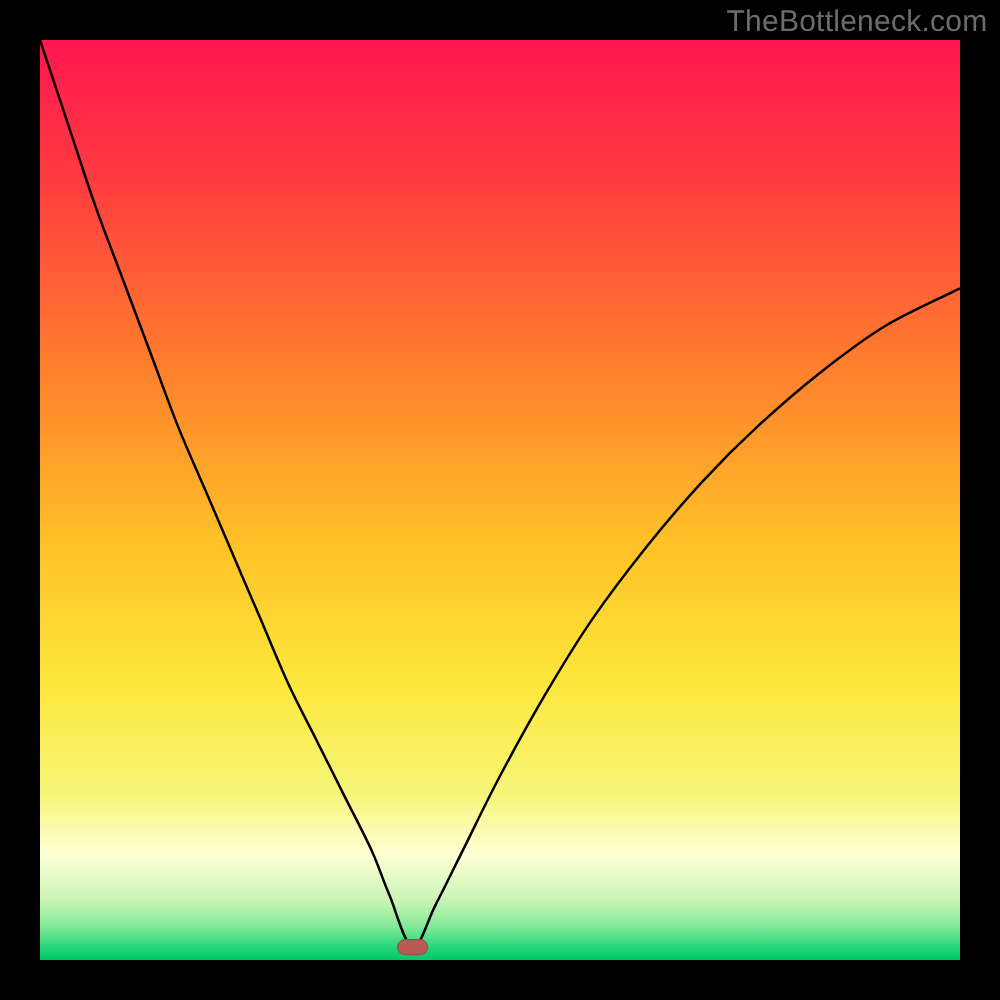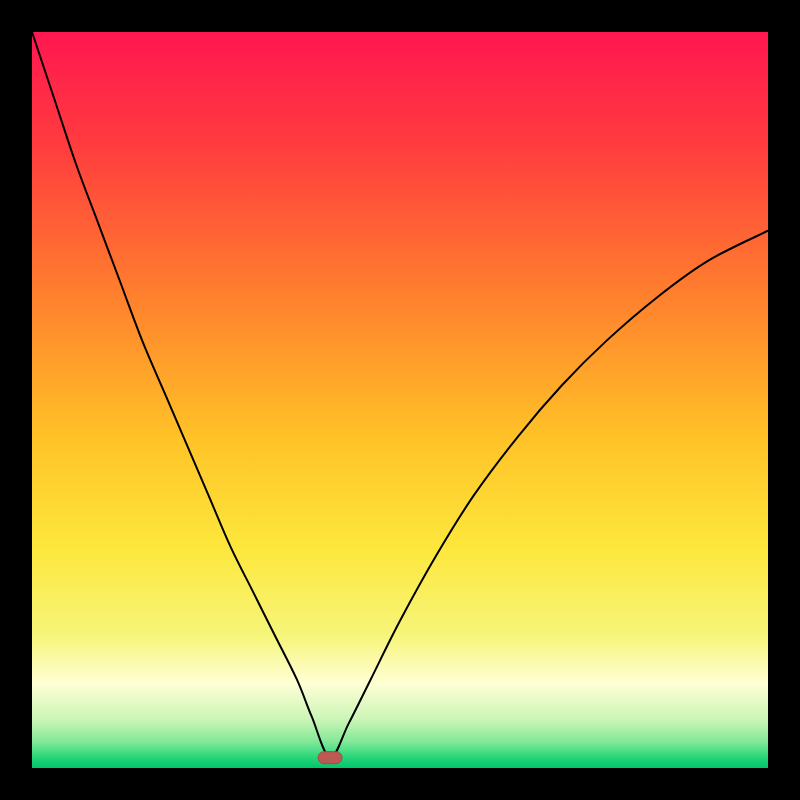--- a/index.html
+++ b/index.html
@@ -40,20 +40,21 @@
     display: block;
     width: 736px;
     height: 736px;
   }
 </style>
 </head>
 <body>
 
 <div class="frame">
 
+  <div class="watermark">TheBottleneck.com</div>
 
   <div class="plot">
     <svg id="plot-svg" viewBox="0 0 736 736">
       <defs>
         <linearGradient id="bg-grad" x1="0" y1="0" x2="0" y2="1">
             <stop offset="0.00%" stop-color="#ff1750"></stop>
             <stop offset="15.00%" stop-color="#ff3b3f"></stop>
             <stop offset="35.00%" stop-color="#ff7d2e"></stop>
             <stop offset="55.00%" stop-color="#ffc227"></stop>
             <stop offset="70.00%" stop-color="#fde73c"></stop>

